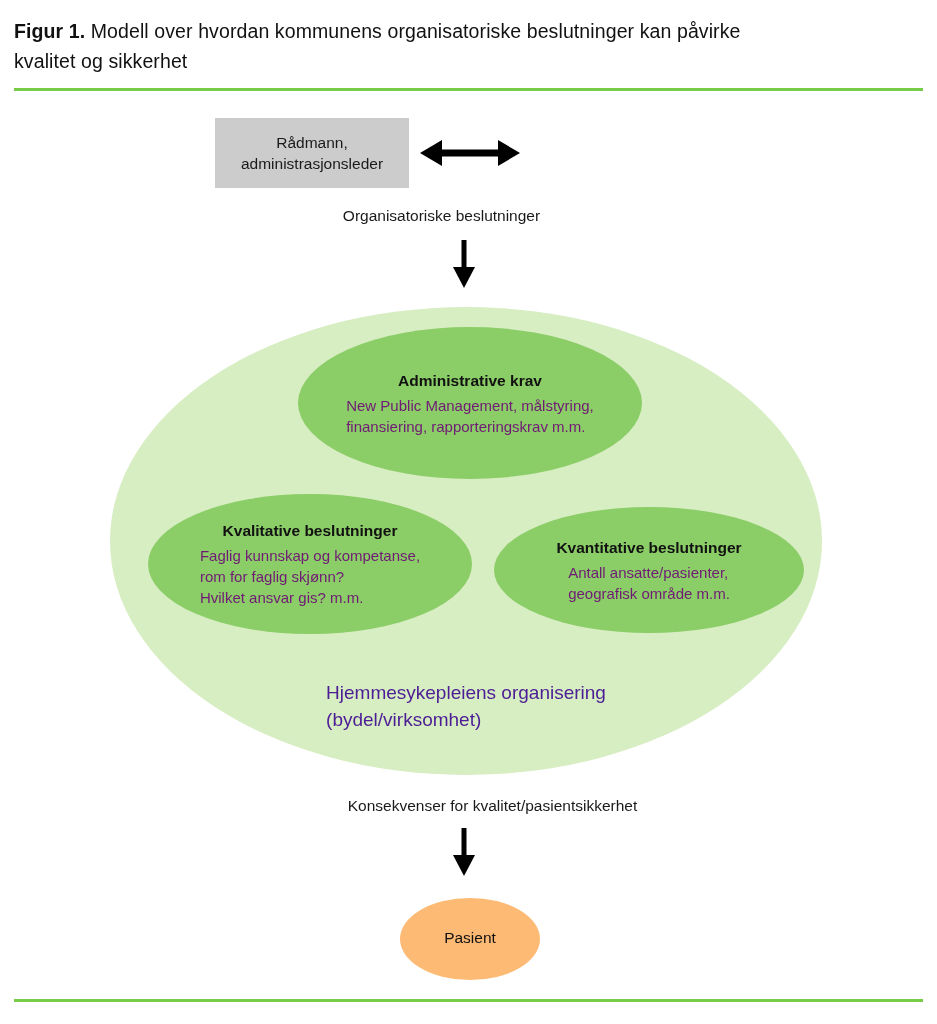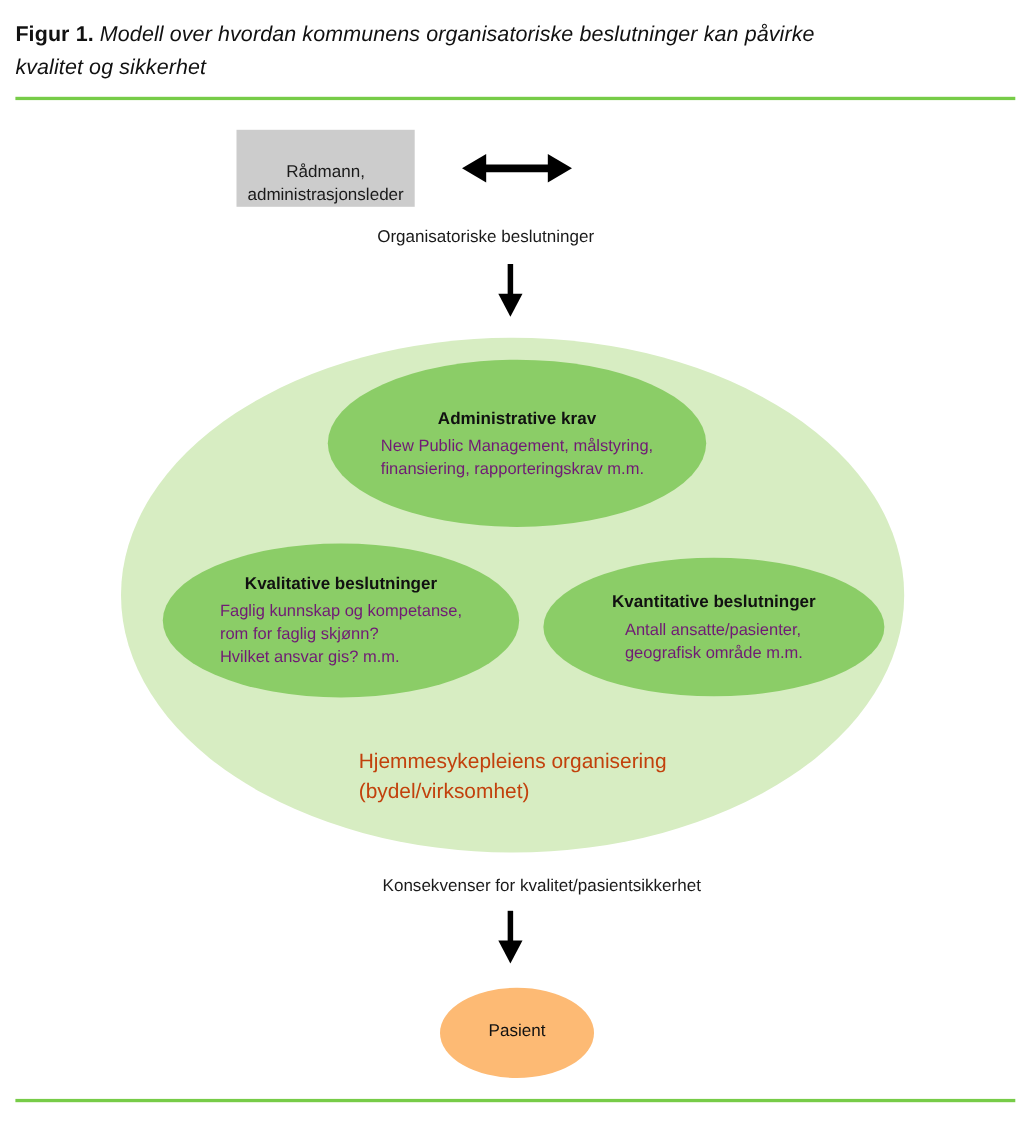--- a/index.html
+++ b/index.html
@@ -32,21 +32,20 @@
     font-size: 19.5px;
     line-height: 30px;
     color: #111111;
     letter-spacing: 0.1px;
   }
   .caption .figno {
     font-weight: bold;
   }
   .caption .captext {
     font-weight: normal;
-    font-style: italic;
   }
 
   
   .rule {
     position: absolute;
     height: 3px;
     background: #77CC48;
     left: 14px;
     width: 909px;
   }
@@ -60,21 +59,21 @@
     display: flex;
     align-items: center;
     justify-content: center;
     text-align: center;
     font-size: 15.5px;
     line-height: 21px;
     color: #1a1a1a;
   }
   #box-radmann {
     left: 215px; top: 118px;
-    width: 162px; height: 70px; align-items: flex-end;
+    width: 194px; height: 70px;
   }
   #box-politikere {
     left: 530px; top: 118px;
     width: 138px; height: 70px;
   }
 
   
   .arrow-svg {
     position: absolute;
     overflow: visible;
@@ -117,21 +116,21 @@
   #ellipse-hjemmesykepleien {
     left: 110px; top: 307px;
     width: 712px; height: 468px;
     background: #D7EDC2;
     justify-content: flex-end;
     padding-bottom: 42px;
   }
   #ellipse-hjemmesykepleien .big-label {
     font-size: 19px;
     line-height: 27px;
-    color: #c2410c;
+    color: #4c1d95;
   }
 
   .sub-ellipse {
     background: #8BCD67;
   }
   #ellipse-administrative {
     left: 298px; top: 327px;
     width: 344px; height: 152px;
   }
   #ellipse-kvalitative {

